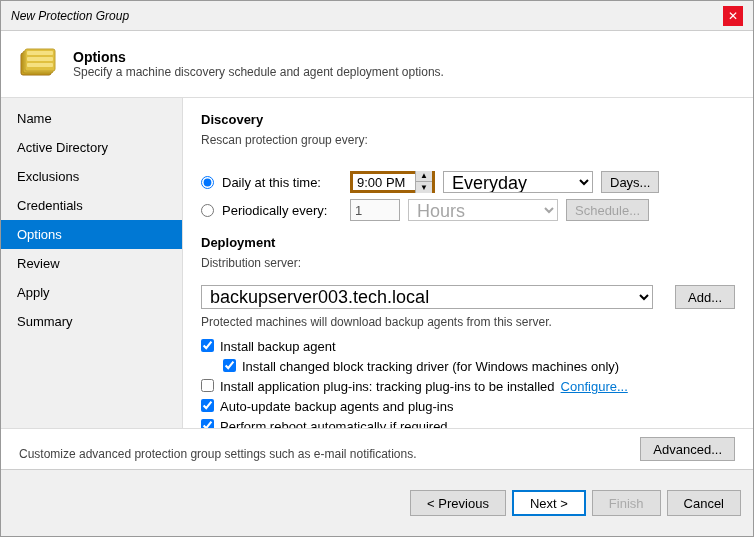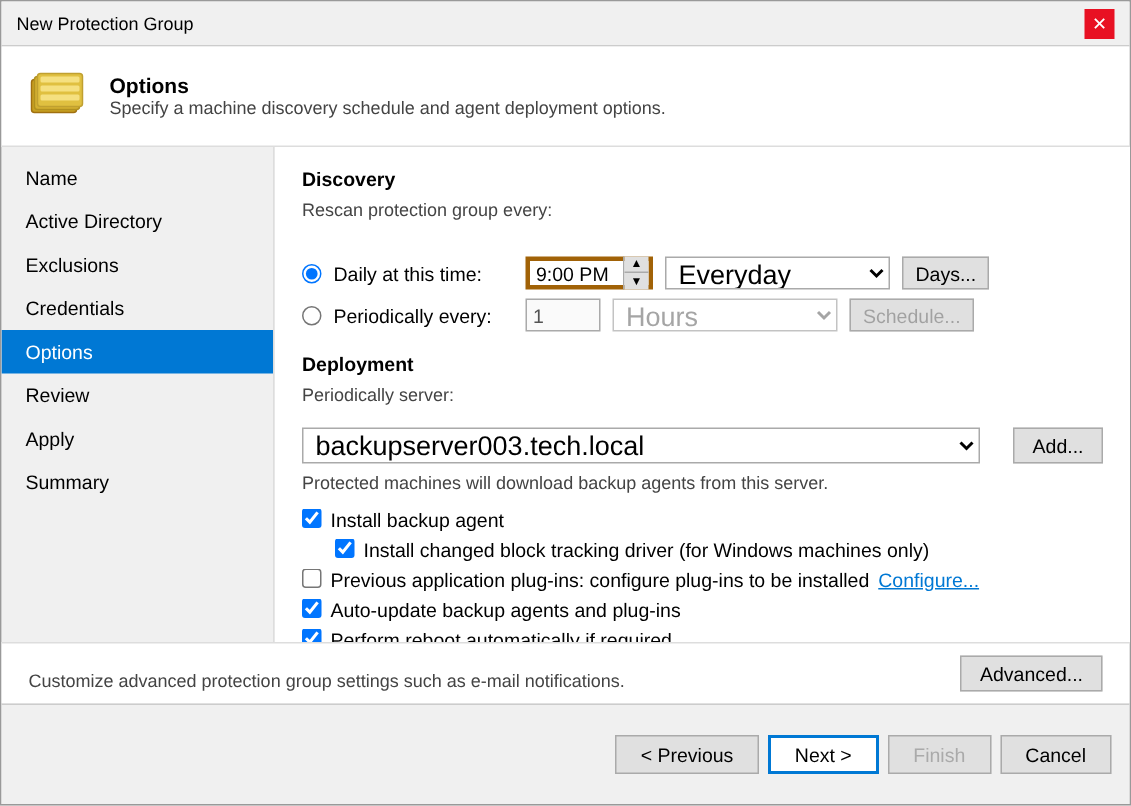--- a/index.html
+++ b/index.html
@@ -21,20 +21,21 @@
       display: flex;
       justify-content: space-between;
       align-items: center;
       border-bottom: 1px solid #ccc;
       height: 30px;
     }
 
     .title-bar-text {
       font-size: 12px;
       color: #000;
+      font-style: italic;
     }
 
     .close-btn {
       width: 20px;
       height: 20px;
       background: #e81123;
       border: none;
       cursor: pointer;
       display: flex;
       align-items: center;
@@ -401,42 +402,42 @@
         <label class="radio-label" for="periodic">Periodically every:</label>
         <input type="text" class="period-input" value="1" disabled="" style="">
         <select class="dropdown-wide" disabled="">
           <option>Hours</option>
         </select>
         <button class="action-btn" disabled="">Schedule...</button>
       </div>
 
       <div class="deployment-section">
         <div class="section-title">Deployment</div>
-        <div style="font-size:12px;color:#444;margin-bottom:4px;">Periodically server:</div>
+        <div style="font-size:12px;color:#444;margin-bottom:4px;">Distribution server:</div>
         <div class="dist-server-row">
           <select class="dist-server-select">
             <option>backupserver003.tech.local</option>
           </select>
           <button class="add-btn">Add...</button>
         </div>
         <div class="info-text">Protected machines will download backup agents from this server.</div>
 
         <div class="checkbox-row">
           <input type="checkbox" id="install_agent" checked="" style="">
           <label class="checkbox-label" for="install_agent">Install backup agent</label>
         </div>
 
         <div class="checkbox-row sub-checkbox">
           <input type="checkbox" id="install_cbt" checked="" style="">
           <label class="checkbox-label" for="install_cbt">Install changed block tracking driver (for Windows machines only)</label>
         </div>
 
         <div class="checkbox-row">
           <input type="checkbox" id="install_plugins" style="">
-          <label class="checkbox-label" for="install_plugins">Previous application plug-ins: configure plug-ins to be installed</label>
+          <label class="checkbox-label" for="install_plugins">Install application plug-ins: tracking plug-ins to be installed</label>
           <span class="configure-link">Configure...</span>
         </div>
 
         <div class="checkbox-row">
           <input type="checkbox" id="auto_update" checked="" style="">
           <label class="checkbox-label" for="auto_update">Auto-update backup agents and plug-ins</label>
         </div>
 
         <div class="checkbox-row">
           <input type="checkbox" id="reboot" checked="" style="">

